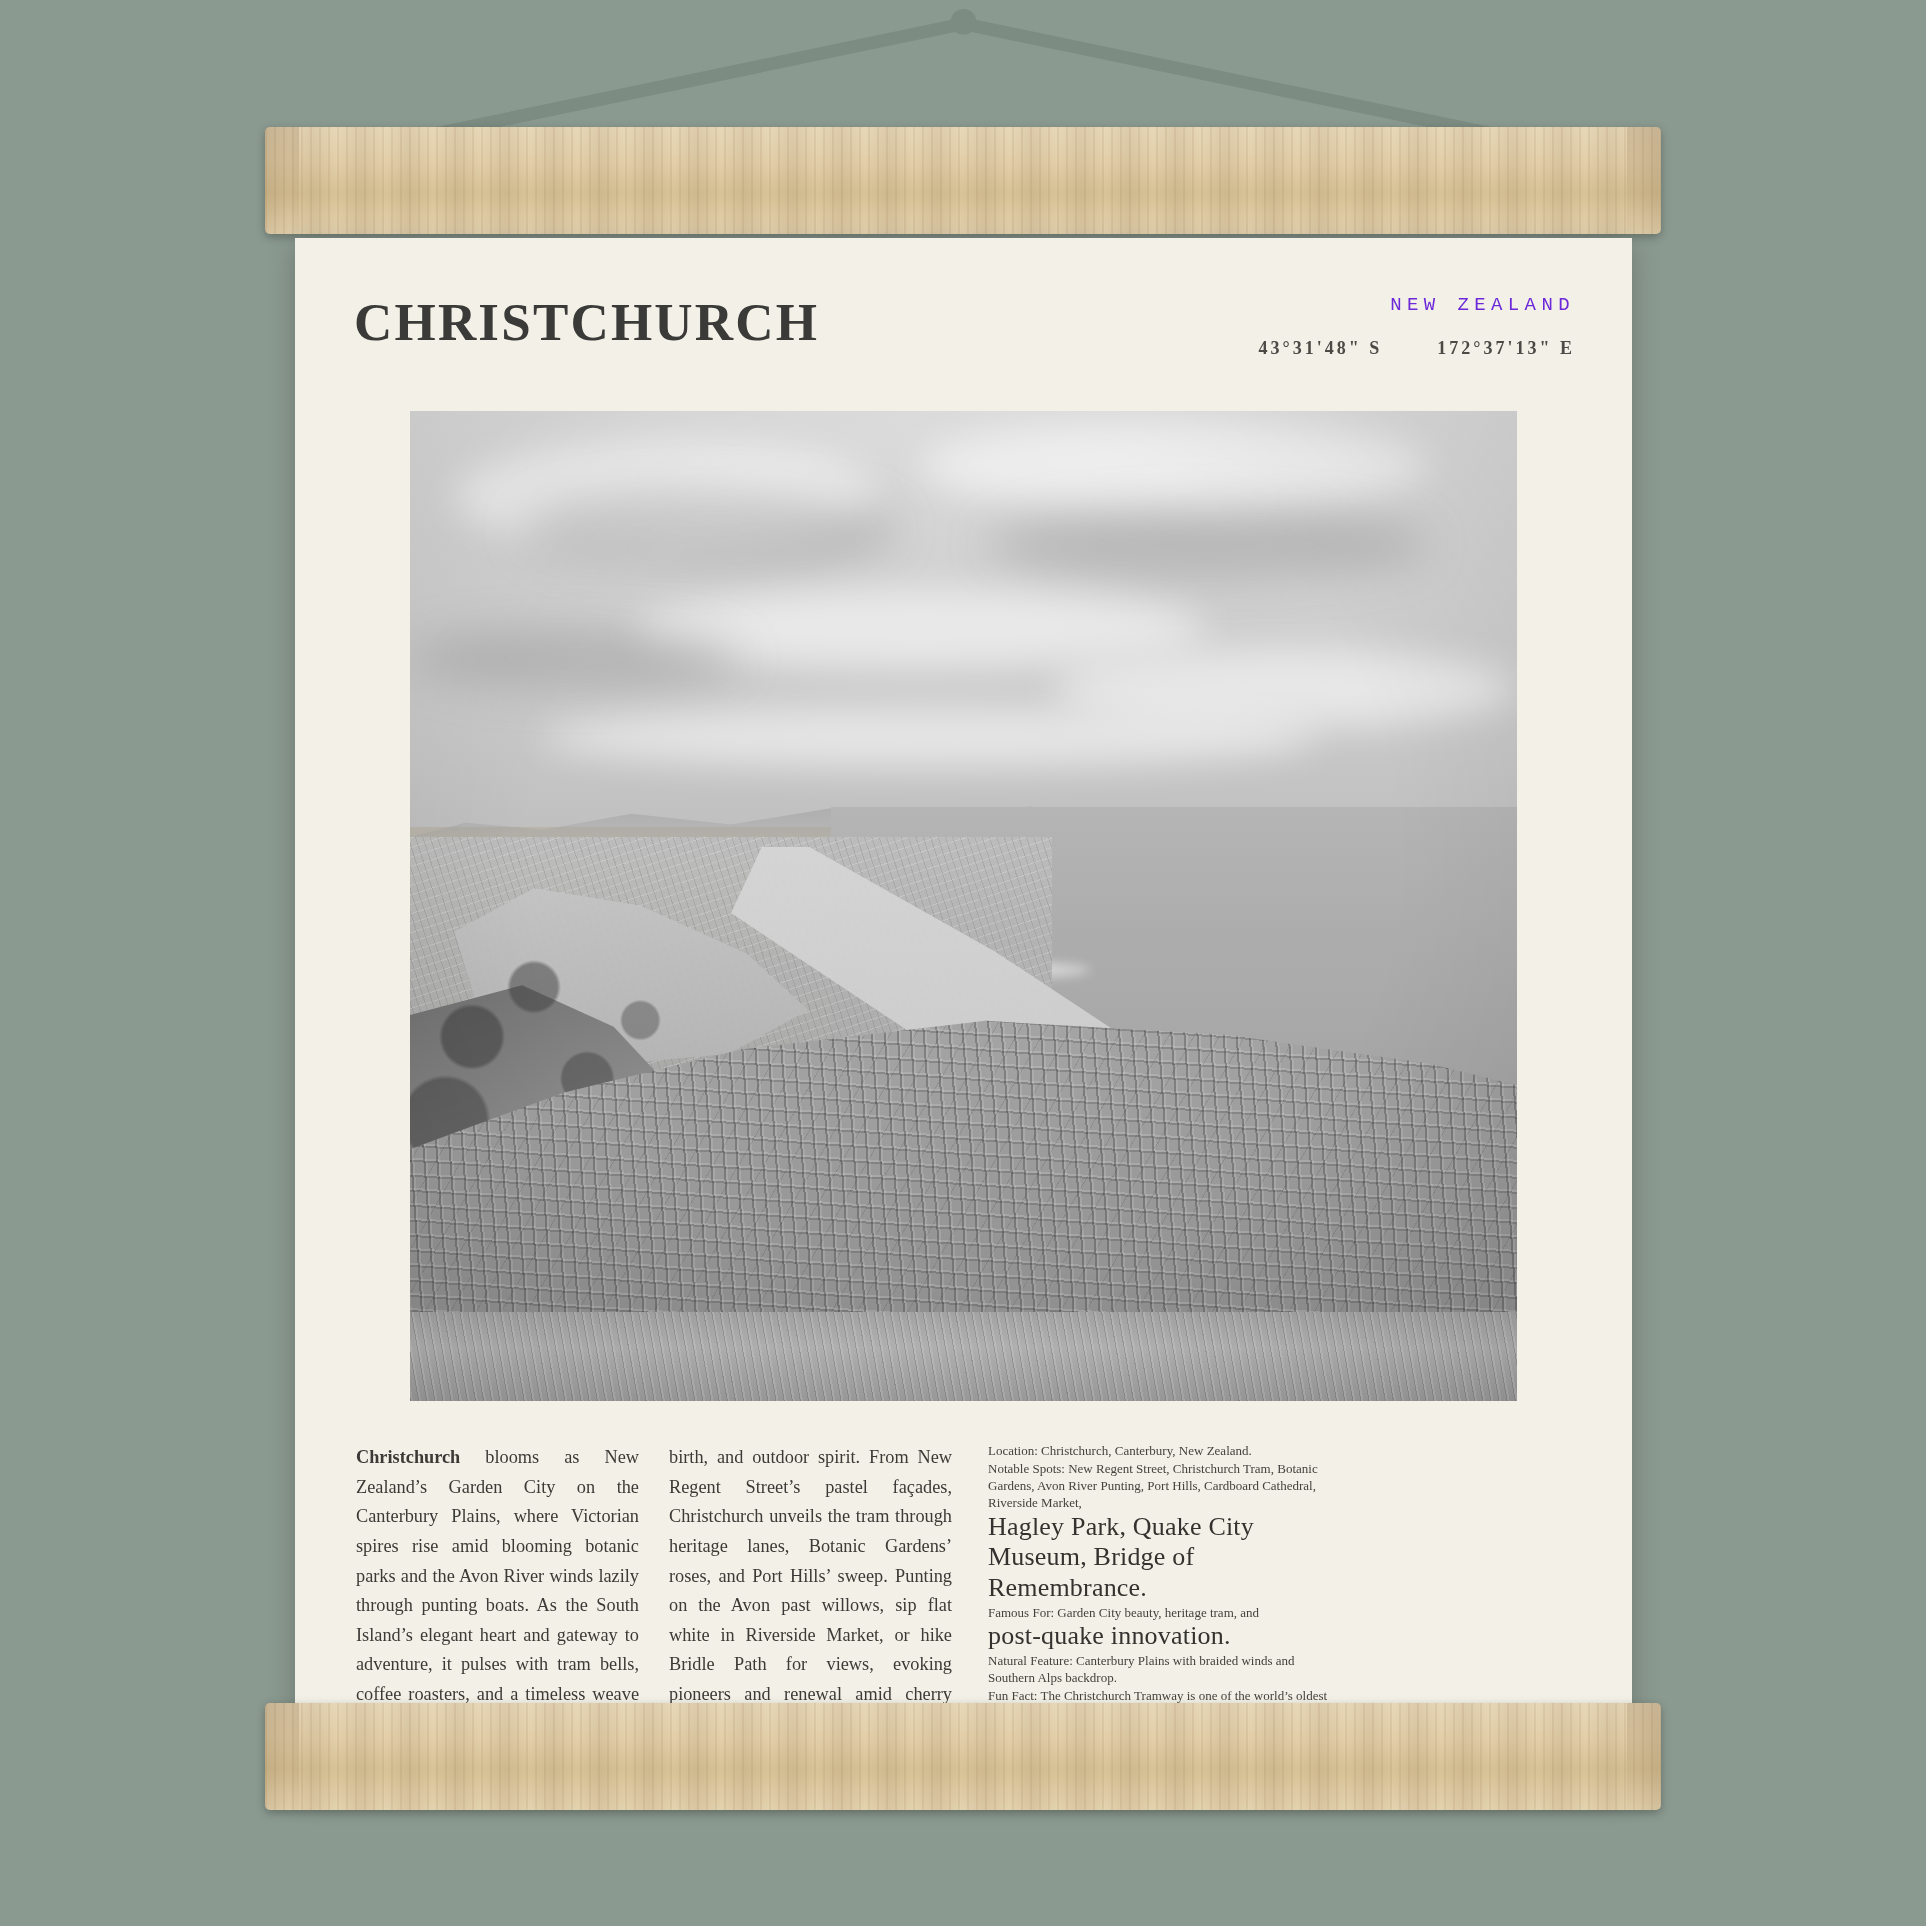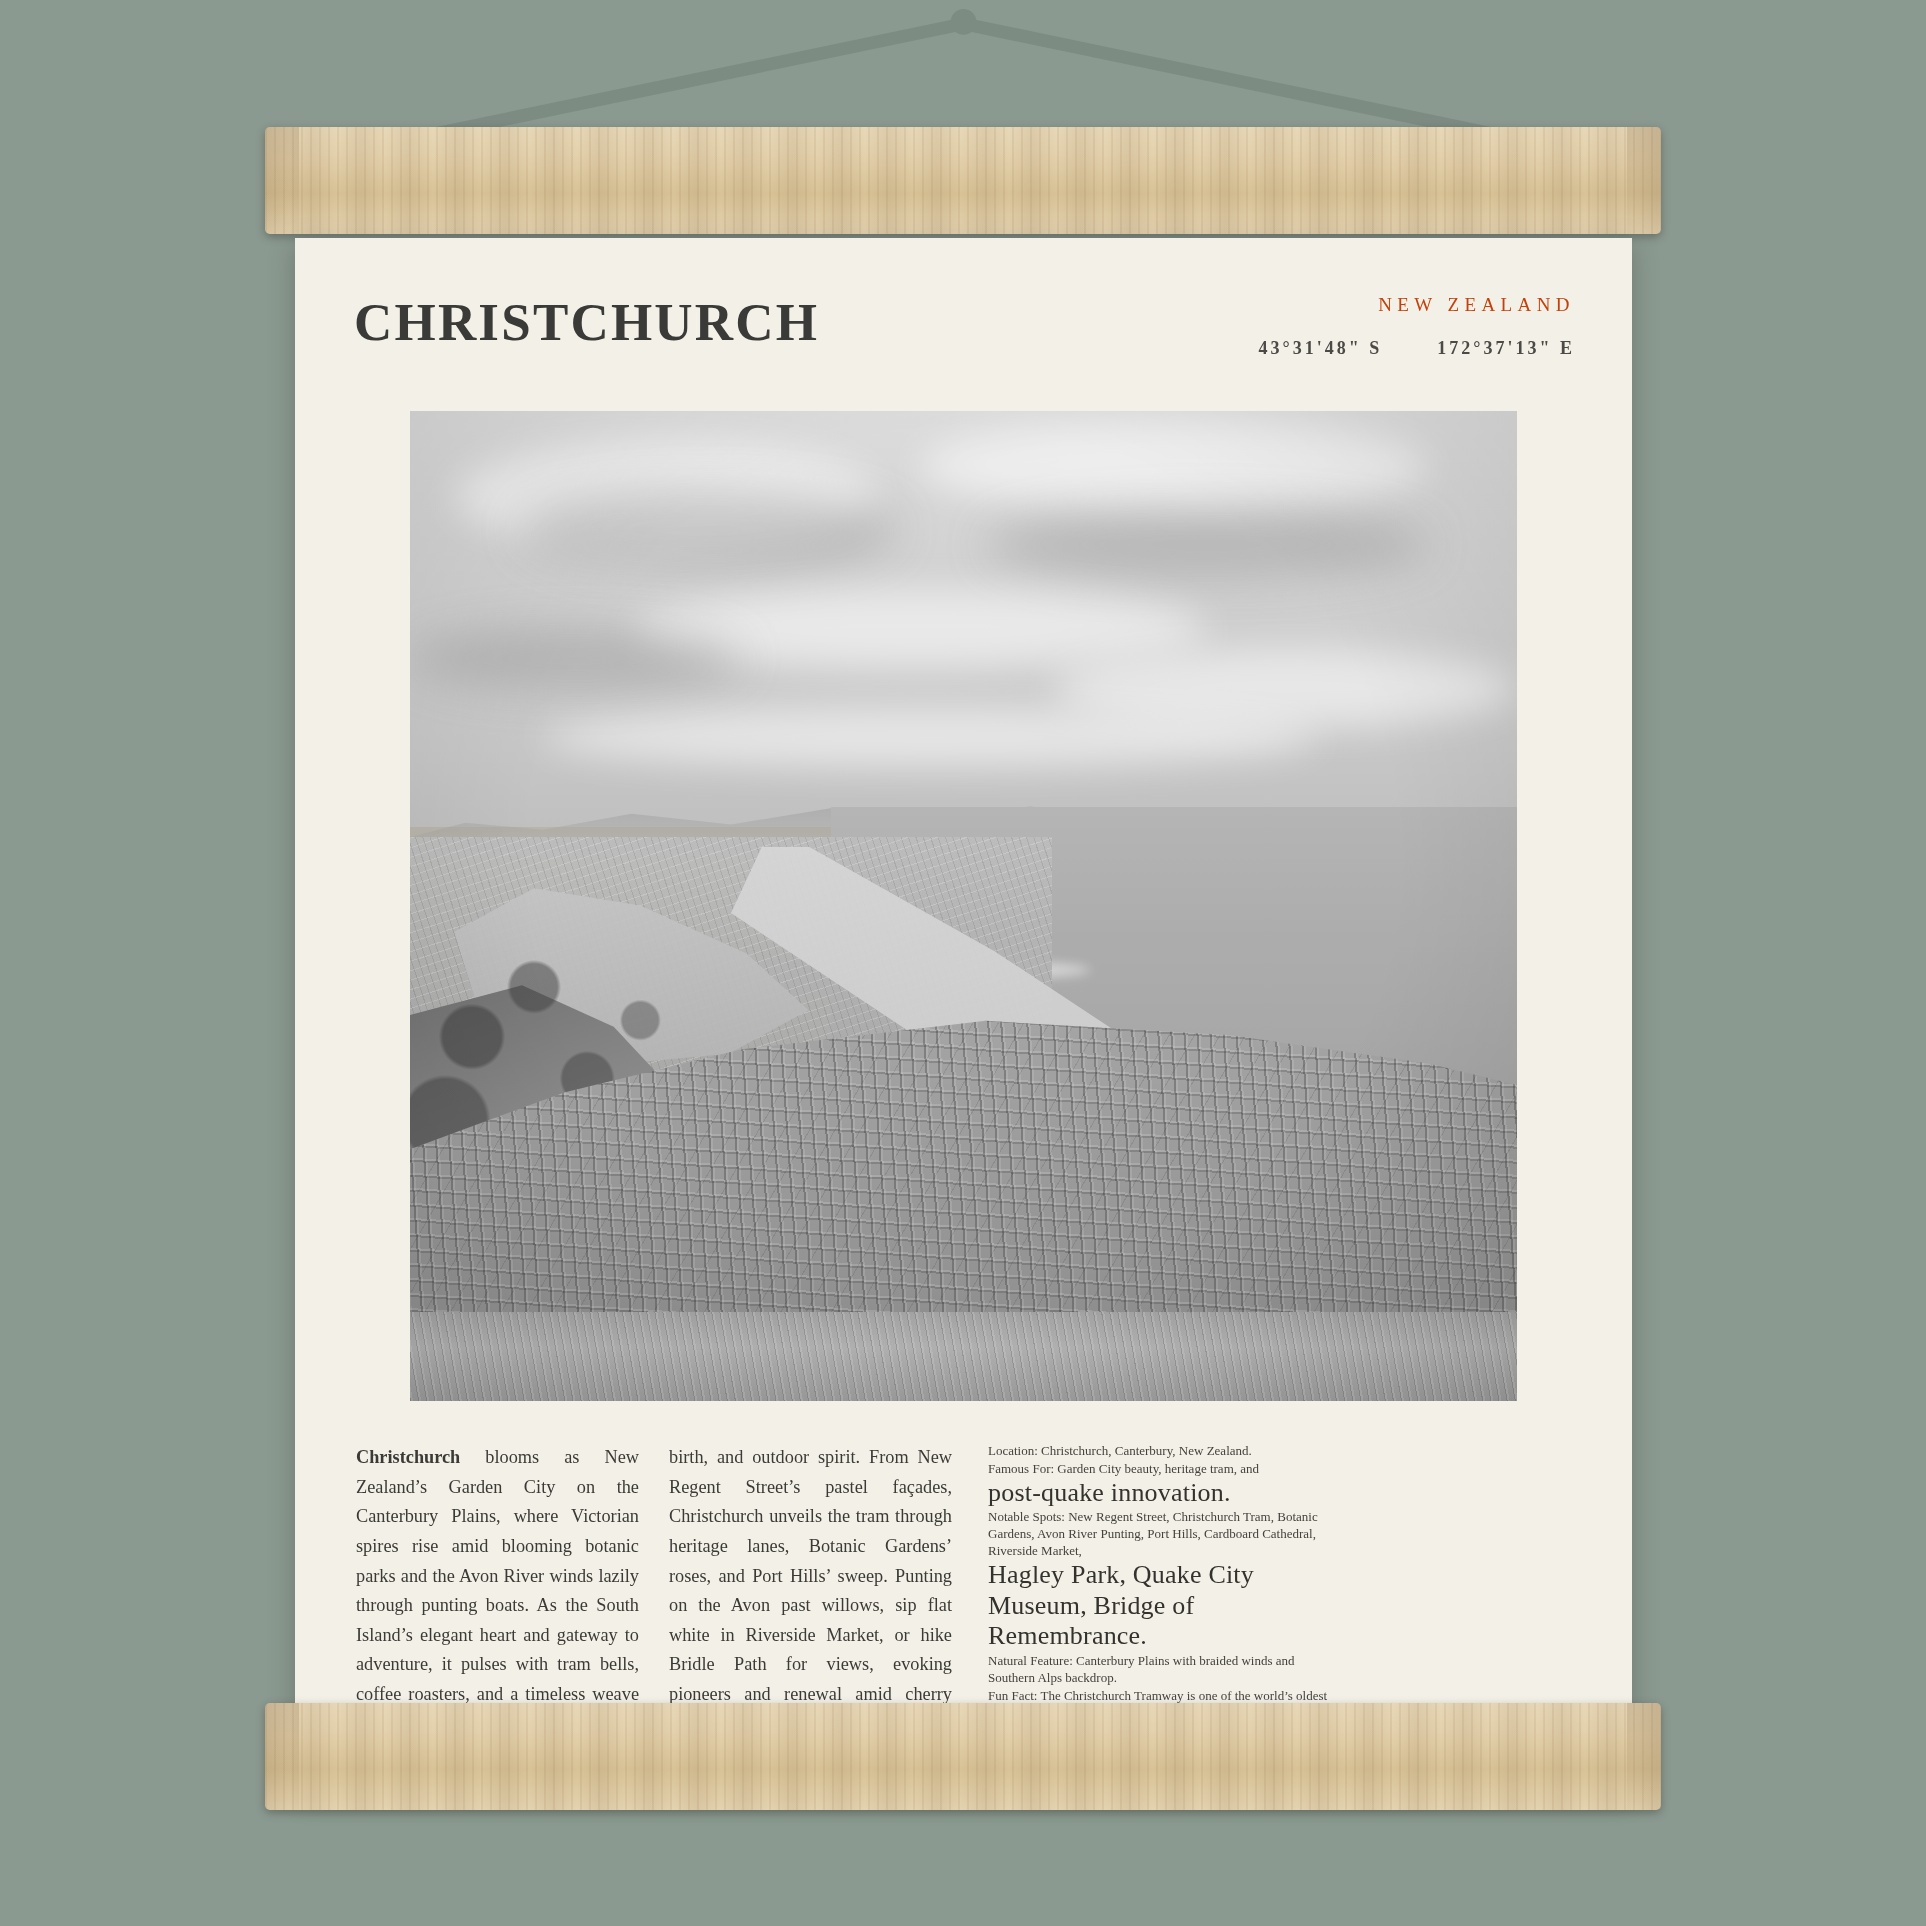--- a/index.html
+++ b/index.html
@@ -99,24 +99,24 @@
     color: #3a3a38;
     line-height: 1;
     margin-top: 10px;
   }
   .header-right {
     text-align: right;
     padding-top: 8px;
     padding-right: 2px;
   }
   .country {
-    font-family: Liberation Serif, serif;
+    font-family: Liberation Mono, monospace;
     font-size: 19px;
     letter-spacing: 5.4px;
-    color: #c2410c;
+    color: #6d28d9;
     margin-bottom: 22px;
   }
   .coords {
     font-family: "Liberation Serif", serif;
     font-size: 18px;
     font-weight: bold;
     letter-spacing: 3px;
     color: #4b4a46;
     display: flex;
     gap: 55px;
@@ -377,27 +377,27 @@
 
         <div class="col">
           <p>birth, and outdoor spirit. From New Regent Street’s pastel façades, Christchurch unveils the tram through heritage lanes, Botanic Gardens’ roses, and Port Hills’ sweep. Punting on the Avon past willows, sip flat white in Riverside Market, or hike Bridle Path for views, evoking pioneers and renewal amid cherry blossoms and mountain breeze.</p>
         </div>
 
         <div class="col-facts">
           <div class="fact-block">
             <p class="fact-small">Location: Christchurch, Canterbury, New Zealand.</p>
           </div>
           <div class="fact-block">
-            <p class="fact-small">Famous For: Garden City beauty, heritage tram, and</p>
-            <p class="fact-big">post-quake innovation.</p>
-          </div>
-          <div class="fact-block">
             <p class="fact-small">Notable Spots: New Regent Street, Christchurch Tram, Botanic Gardens, Avon River Punting, Port Hills, Cardboard Cathedral, Riverside Market,</p>
             <p class="fact-big">Hagley Park, Quake City</p>
             <p class="fact-big">Museum, Bridge of Remembrance.</p>
+          </div>
+          <div class="fact-block">
+            <p class="fact-small">Famous For: Garden City beauty, heritage tram, and</p>
+            <p class="fact-big">post-quake innovation.</p>
           </div>
           <div class="fact-block">
             <p class="fact-small">Natural Feature: Canterbury Plains with braided winds and Southern Alps backdrop.</p>
           </div>
           <div class="fact-block">
             <p class="fact-small">Fun Fact: The Christchurch Tramway is one of the world’s oldest heritage tram systems still operating daily—New Regent Street (1930s Spanish</p>
             <p class="fact-big">Mission style) survived the 2011</p>
 
           </div>
         </div>

